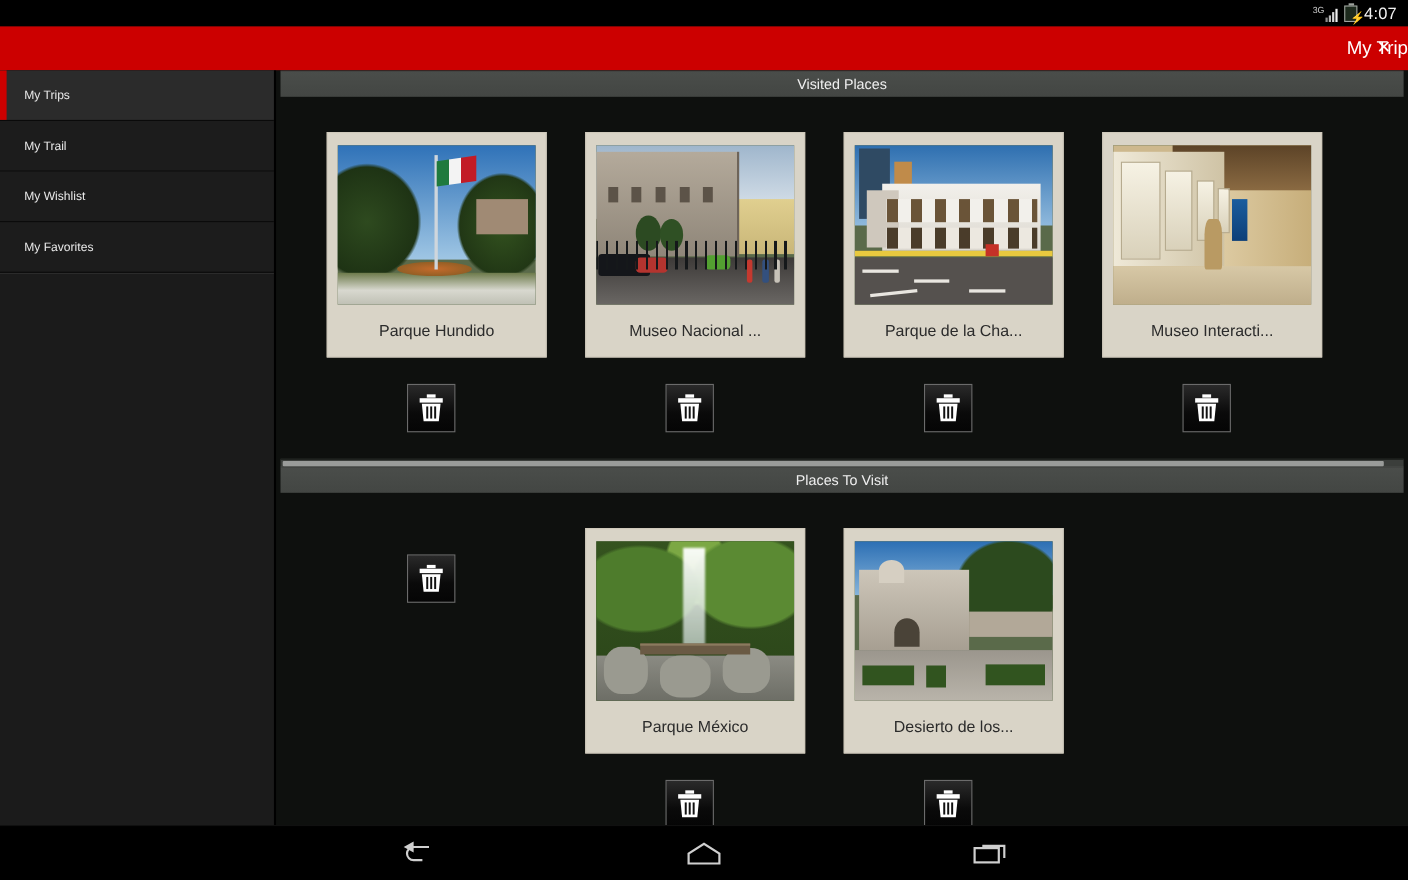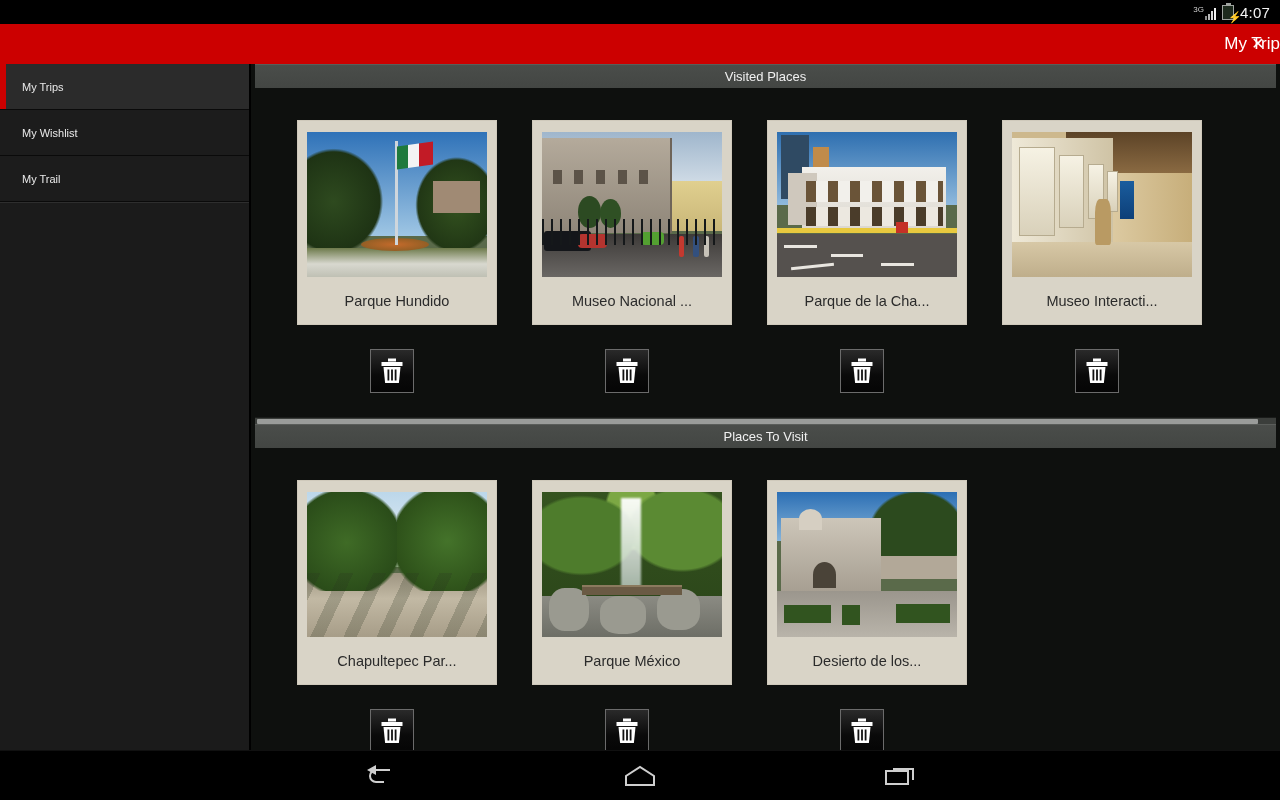--- a/index.html
+++ b/index.html
@@ -407,24 +407,27 @@
     <div class="close-btn">✕</div>
   </div>
 
   <div class="body-row">
 
     <div class="sidebar">
       <div class="side-item selected">
         <span>My Trips</span>
       </div>
       <div class="side-item">
+        <span>My Trail</span>
+      </div>
+      <div class="side-item">
         <span>My Wishlist</span>
       </div>
       <div class="side-item">
-        <span>My Trail</span>
+        <span>My Favorites</span>
       </div>
       <div class="side-filler"></div>
     </div>
 
     <div class="content">
 
       <div class="section">
         <div class="section-header">
           <span class="label">Visited Places</span>
         </div>
@@ -574,33 +577,20 @@
       <div class="section" style="margin-top:24px">
         <div class="scrollbar-track">
           <div class="scrollbar-thumb"></div>
         </div>
         <div class="section-header">
           <span class="label">Places To Visit</span>
         </div>
         <div class="card-row">
 
           <div class="card-col">
-            <div class="card">
-              <div class="photo">
-                <div class="scene s5">
-                  <div class="sky"></div>
-                  <div class="ground"></div>
-                  <div class="vanish"></div>
-                  <div class="canopyl"></div>
-                    <div class="canopyr"></div>
-                  <div class="shade"></div>
-                </div>
-              </div>
-              <div class="caption">Chapultepec Par...</div>
-            </div>
             <div class="del-wrap">
               <div class="del-btn">
                 <svg class="trash-svg" viewBox="0 0 24 26">
                   <rect x="8" y="0.5" width="8" height="3" fill="#fff"></rect>
                   <rect x="1.5" y="4" width="21" height="4" fill="#fff"></rect>
                   <path d="M3.5 9 h17 l-1.6 16 h-13.8 z" fill="#fff"></path>
                   <rect x="7.5" y="11.5" width="1.8" height="11" fill="#111"></rect>
                   <rect x="11.1" y="11.5" width="1.8" height="11" fill="#111"></rect>
                   <rect x="14.7" y="11.5" width="1.8" height="11" fill="#111"></rect>
                 </svg>

